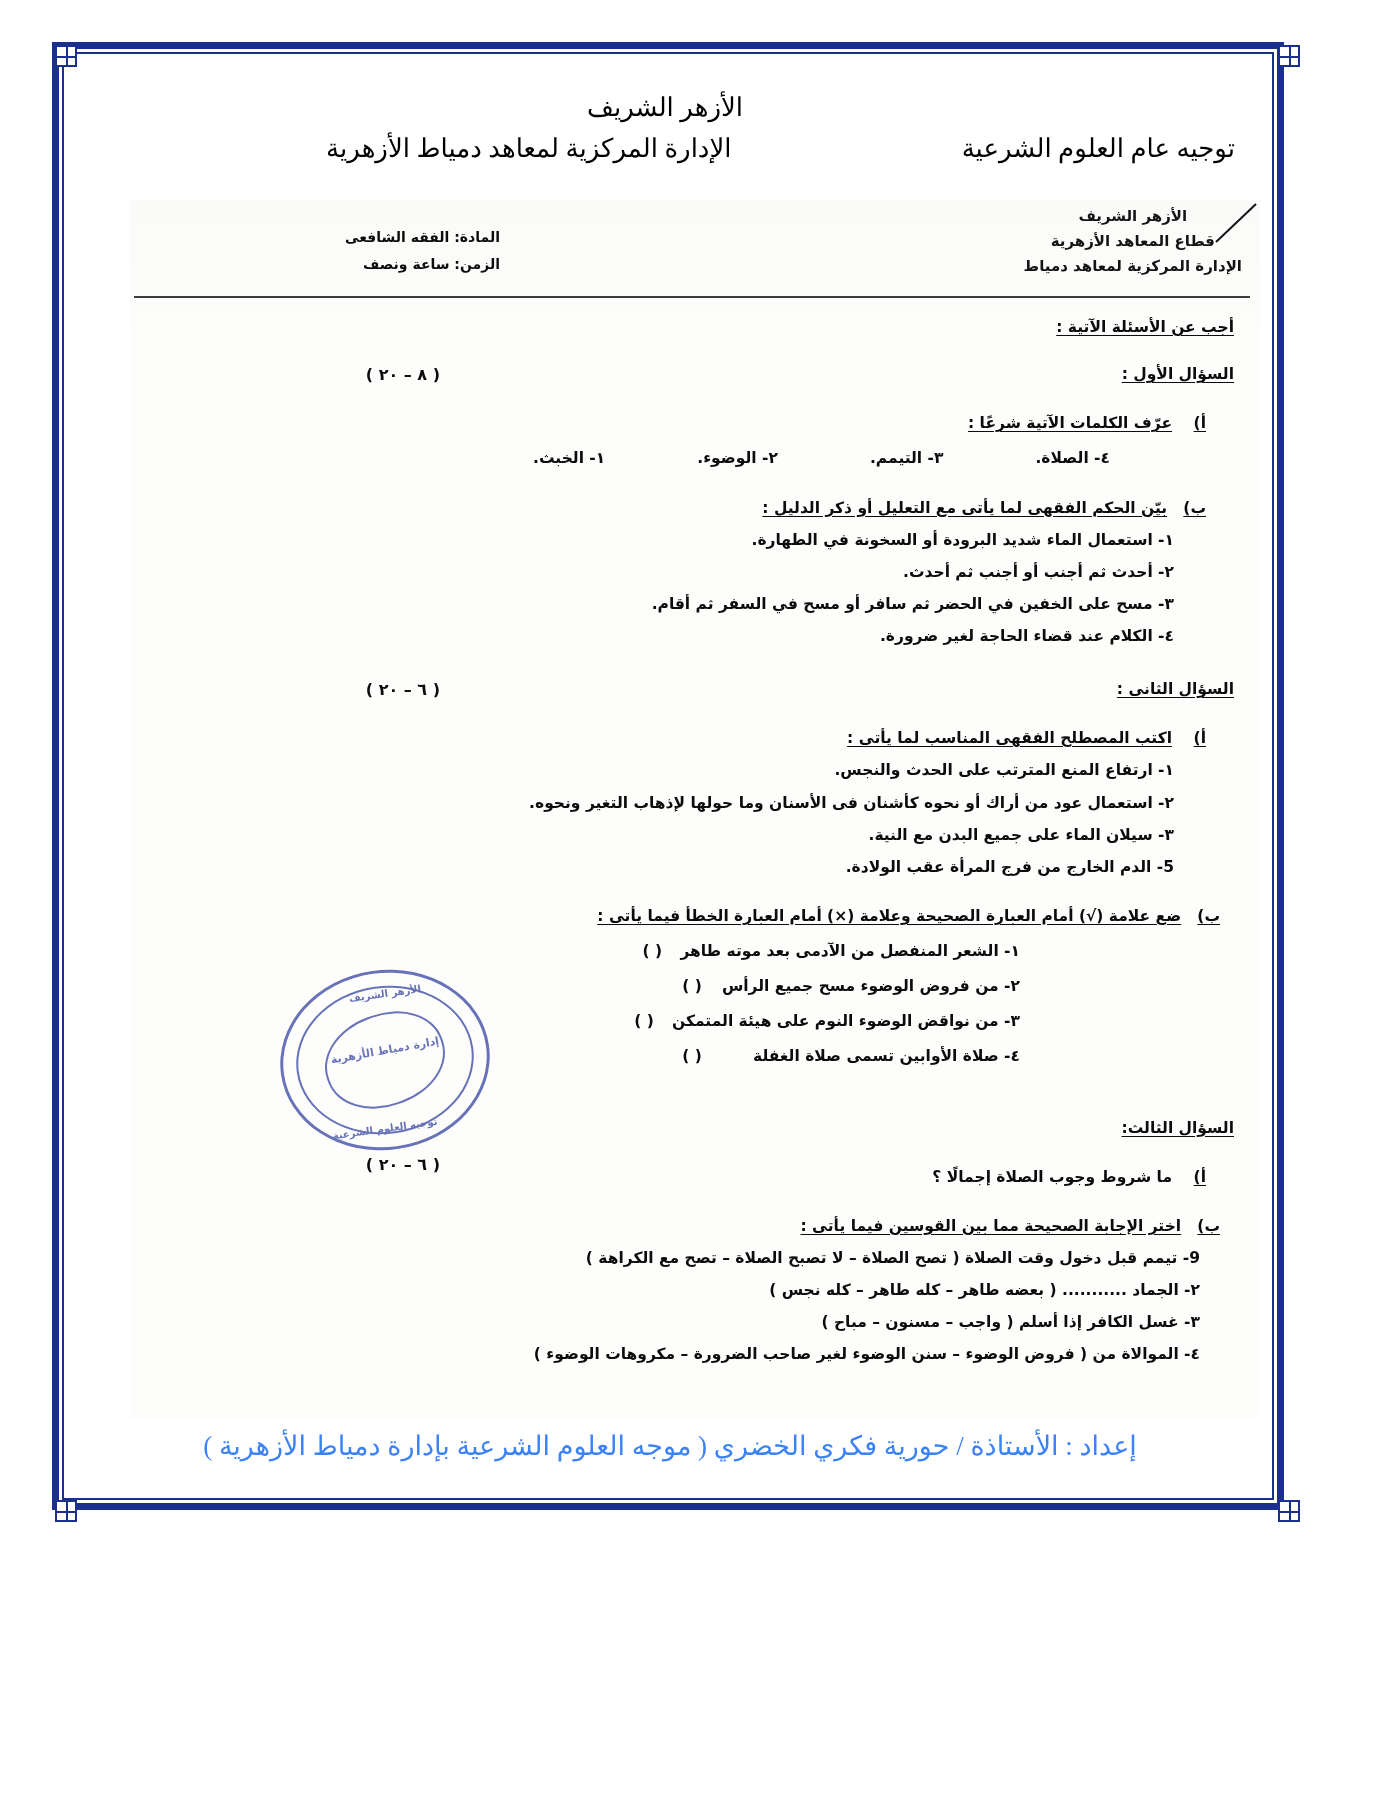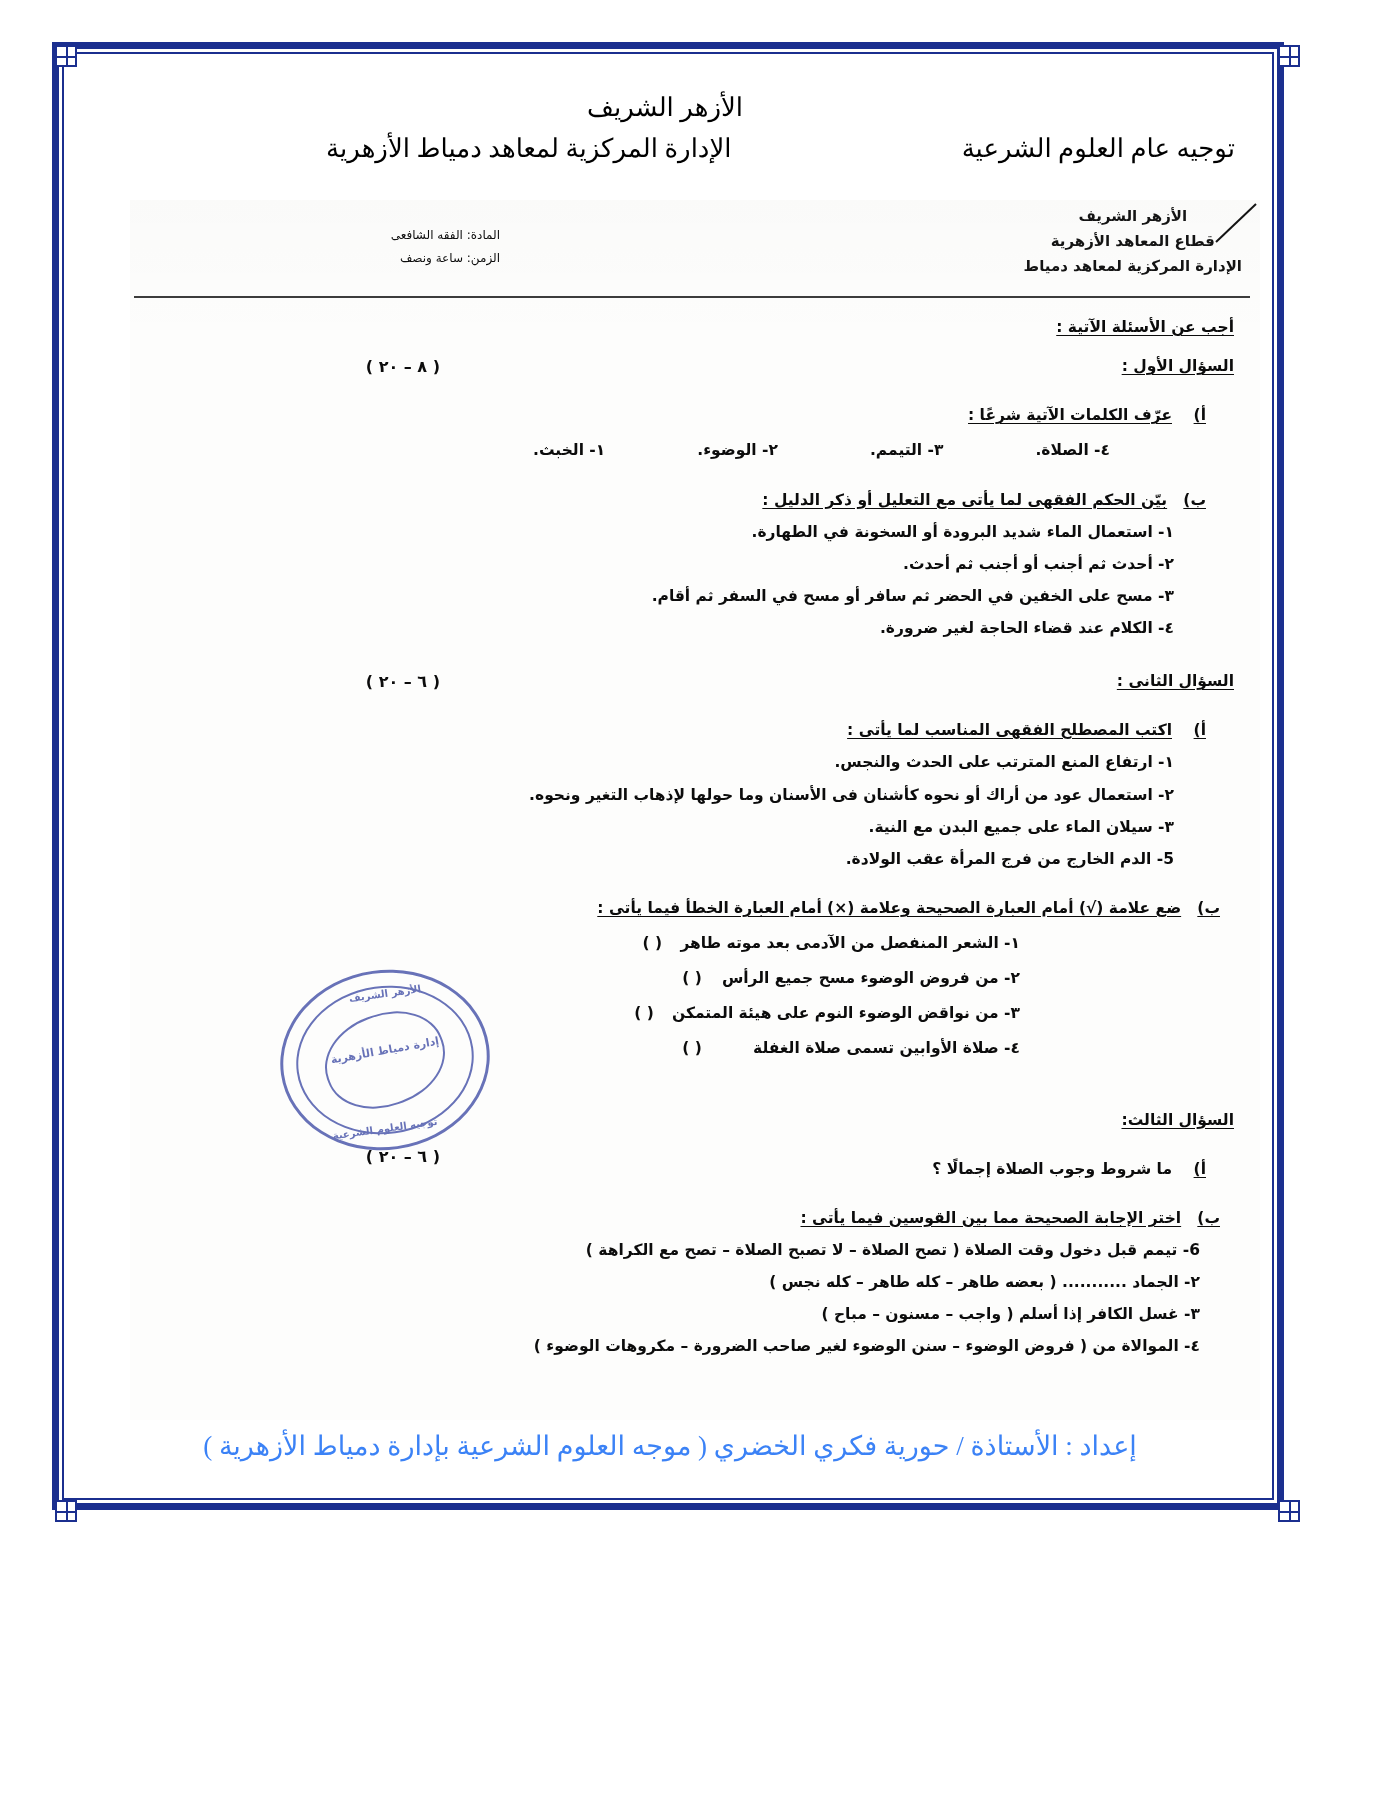--- a/index.html
+++ b/index.html
@@ -118,23 +118,23 @@
     text-align: center;
     font-size: 15.5px;
     line-height: 1.9;
     font-weight: bold;
   }
   .scan-head .subject {
     position: absolute;
     right: 760px;
     top: 24px;
     text-align: right;
-    font-size: 12px;
+    font-size: 14px;
     line-height: 1.9;
-    font-weight: normal;
+    font-weight: bold;
   }
   .rule {
     position: absolute;
     left: 4px;
     right: 10px;
     top: 96px;
     height: 2px;
     background: #1a1a1a;
     opacity: 0.85;
   }
@@ -151,21 +151,21 @@
   .u { text-decoration: underline; text-underline-offset: 3px; }
 
   .instruction {
     text-align: right;
     padding-right: 26px;
     margin-bottom: 10px;
   }
   .q-title {
     text-align: right;
     padding-right: 26px;
-    margin-top: 12px;
+    margin-top: 20px;
     margin-bottom: 4px;
   }
   .marks {
     position: absolute;
     right: 820px;
     font-size: 16px;
     font-weight: bold;
     letter-spacing: 1px;
   }
   .sub {
@@ -388,21 +388,21 @@
     <div class="sub">
       <span class="u">أ)</span>
       &nbsp;&nbsp;
       <span>ما شروط وجوب الصلاة إجمالًا ؟</span>
     </div>
     <div class="sub" style="padding-right:40px">
       <span class="u">ب)</span>
       &nbsp;
       <span class="u">اختر الإجابة الصحيحة مما بين القوسين فيما يأتى :</span>
     </div>
-    <div class="item" style="padding-right:60px">6- تيمم قبل دخول وقت الصلاة ( تصح الصلاة – لا تصبح الصلاة – تصح مع الكراهة )</div>
+    <div class="item" style="padding-right:60px">9- تيمم قبل دخول وقت الصلاة ( تصح الصلاة – لا تصبح الصلاة – تصح مع الكراهة )</div>
     <div class="item" style="padding-right:60px">٢- الجماد ........... ( بعضه طاهر – كله طاهر – كله نجس )</div>
     <div class="item" style="padding-right:60px">٣- غسل الكافر إذا أسلم ( واجب – مسنون – مباح )</div>
     <div class="item" style="padding-right:60px">٤- الموالاة من ( فروض الوضوء – سنن الوضوء لغير صاحب الضرورة – مكروهات الوضوء )</div>
 
   </div>
 
   <div class="stamp">
     <div class="ring"></div>
     <div class="ring2"></div>
     <div class="ring3"></div>

